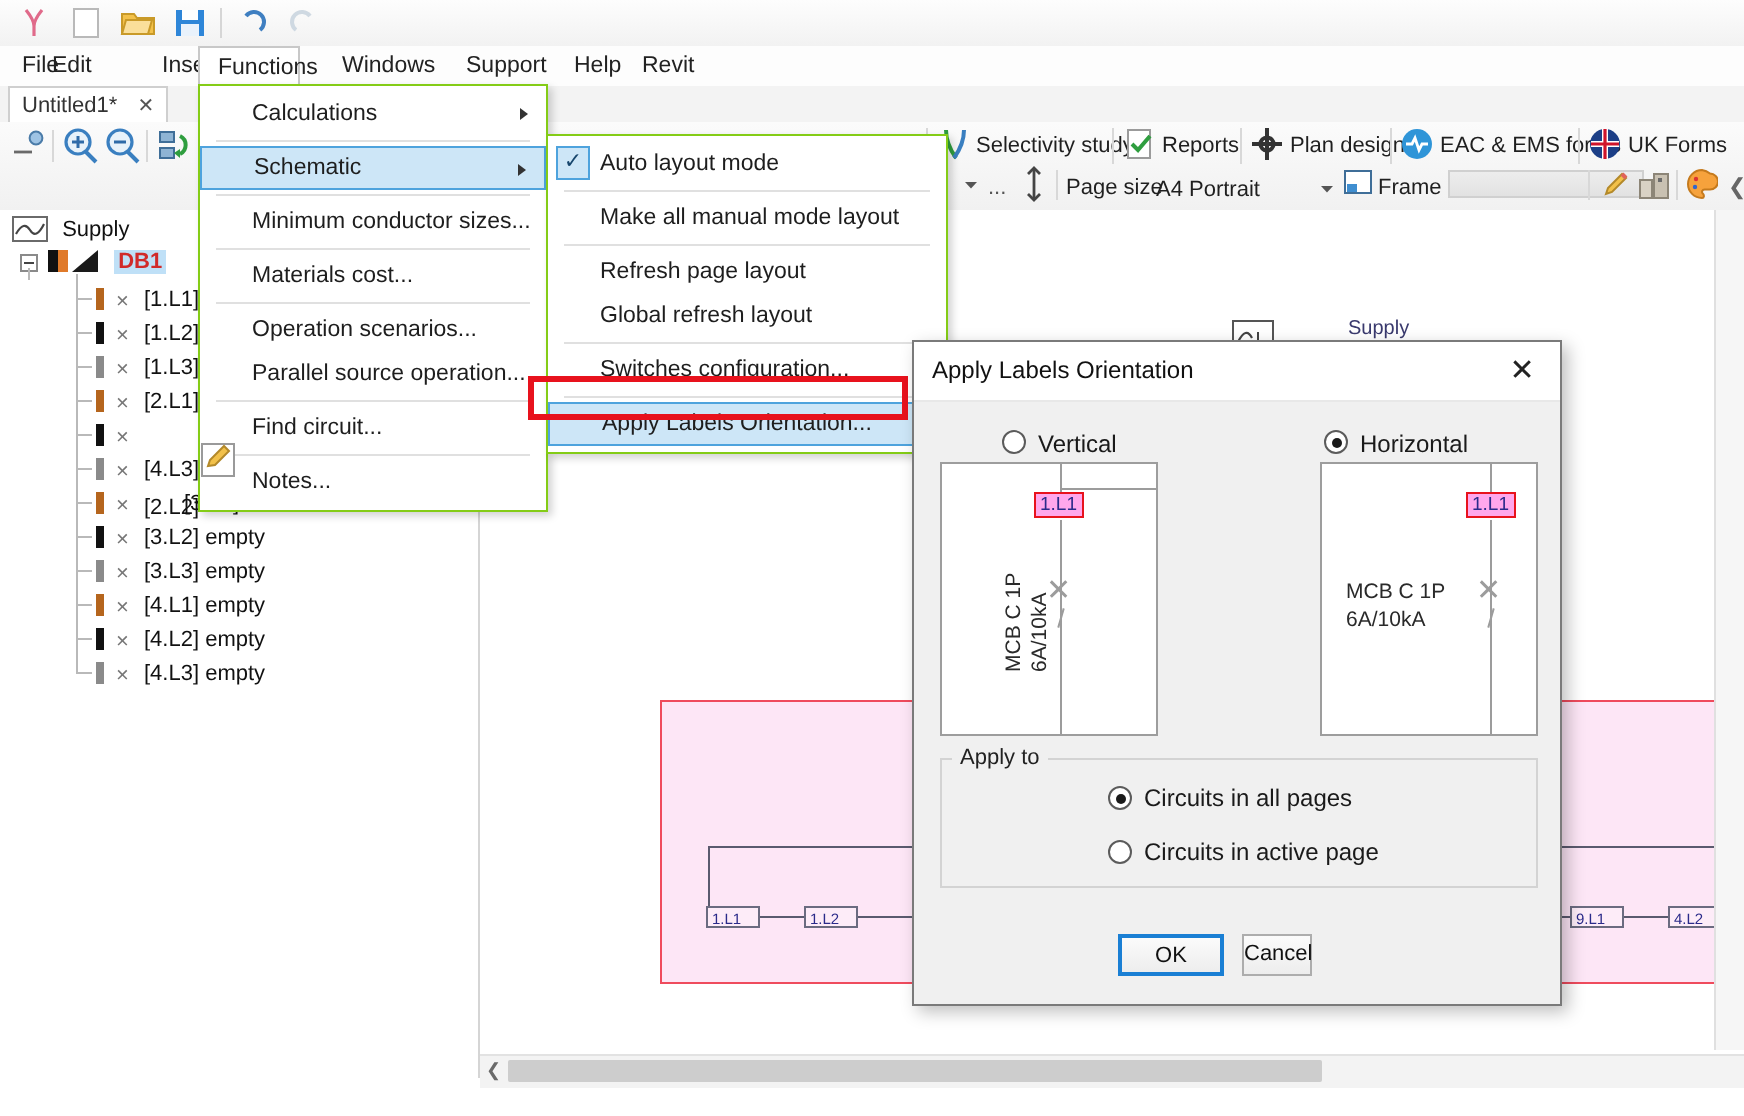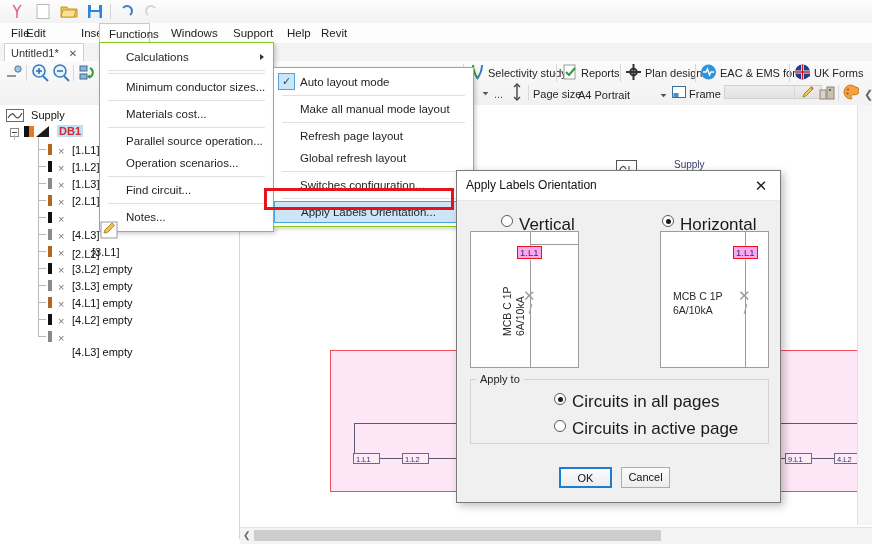--- a/index.html
+++ b/index.html
@@ -84,21 +84,21 @@
        border:1px solid #7a7a7a;box-shadow:3px 3px 8px rgba(0,0,0,.25);box-sizing:border-box;}
   .dlg-title{position:absolute;left:0;top:0;width:100%;height:30px;background:#fff;
              border-bottom:1px solid #e8e8e8;box-sizing:border-box;}
   .dlg-title span{position:absolute;left:9px;top:7px;font-size:12px;color:#111;}
   .dlg-close{position:absolute;right:0;top:0;width:38px;height:29px;line-height:29px;
              text-align:center;font-size:15px;color:#222;cursor:default;}
   .radio{position:absolute;width:12px;height:12px;border:1px solid #5b5b5b;border-radius:50%;
          background:#fff;box-sizing:border-box;}
   .radio.on::after{content:"";position:absolute;left:2.5px;top:2.5px;width:5px;height:5px;
                    border-radius:50%;background:#1a1a1a;}
-  .rlabel{position:absolute;font-size:17px;color:#1a1a1a;}
+  .rlabel{position:absolute;font-size:12px;color:#1a1a1a;}
   .preview{position:absolute;background:#fff;border:1px solid #9d9d9d;box-sizing:border-box;overflow:hidden;}
   .pv-line{position:absolute;background:#9c9c9c;}
   .pv-tag{position:absolute;background:#ffa7ec;border:1px solid #e8121d;color:#2b2b8a;
           font-size:9.5px;line-height:11px;padding:0 2px;box-sizing:border-box;white-space:nowrap;}
   .pv-txt{position:absolute;font-size:10.5px;color:#2a2a2a;white-space:nowrap;line-height:12px;}
   .pv-txt.rot{transform:rotate(-90deg);transform-origin:left top;}
   .pv-sw{position:absolute;color:#9c9c9c;font-size:15px;line-height:15px;}
   .group{position:absolute;border:1px solid #d3d3d3;box-sizing:border-box;}
   .group-cap{position:absolute;background:#f0f0f0;padding:0 4px;font-size:11px;color:#222;}
   .btn{position:absolute;height:21px;line-height:19px;text-align:center;font-size:11px;
@@ -391,21 +391,21 @@
         <div class="tnode" style="left: 42px; top: 207px;">
           <span class="tguide" style="left: -4px; top: 7px; width: 8px; height: 1px; position: absolute;"></span>
           <span class="bar" style="left: 6px; background: rgb(17, 17, 17);"></span>
           <span class="xmark" style="left: 16px;">×</span>
           <span style="position: absolute; left: 30px; top: 0px; white-space: nowrap;">[4.L2] empty</span>
         </div>
         <div class="tnode" style="left: 42px; top: 224px;">
           <span class="tguide" style="left: -4px; top: 7px; width: 8px; height: 1px; position: absolute;"></span>
           <span class="bar" style="left: 6px; background: rgb(138, 138, 138);"></span>
           <span class="xmark" style="left: 16px;">×</span>
-          <span style="position: absolute; left: 30px; top: 15px; white-space: nowrap;">[4.L3] empty</span>
+          <span style="position: absolute; left: 30px; top: 0px; white-space: nowrap;">[4.L3] empty</span>
         </div>
         <div class="tguide" style="left: 38px; top: 32px; width: 1px; height: 199px;"></div>
         <div class="tguide" style="left: 14px; top: 29px; width: 1px; height: 6px;"></div>
       </div>
   </div>
 
   <div class="canvas">
     <div class="supply-sym" style="left:376px;top:55px;">
       <svg width="17" height="13" viewBox="0 0 17 13">
           <path d="M2 10 Q6 2 9 8" stroke="#444" fill="none" stroke-width="1.1"></path>
@@ -427,34 +427,38 @@
   <div class="hscroll"></div>
   <div class="harrow">❮</div>
   <div class="hthumb"></div>
 
   <div class="dd" style="left:99px;top:42px;width:175px;padding:3px 0;">
     <div class="dd-row">
       <span>Calculations</span>
       <span class="arrow"></span>
     </div>
     <div class="dd-sep"></div>
+    <div class="dd-row sel">
+      <span>Schematic</span>
+      <span class="arrow"></span>
+    </div>
     <div class="dd-sep"></div>
     <div class="dd-row">
       <span>Minimum conductor sizes...</span>
     </div>
     <div class="dd-sep"></div>
     <div class="dd-row">
       <span>Materials cost...</span>
     </div>
     <div class="dd-sep"></div>
     <div class="dd-row">
+      <span>Operation scenarios...</span>
+    </div>
+    <div class="dd-row">
       <span>Parallel source operation...</span>
-    </div>
-    <div class="dd-row">
-      <span>Operation scenarios...</span>
     </div>
     <div class="dd-sep"></div>
     <div class="dd-row">
       <span>Find circuit...</span>
     </div>
     <div class="dd-sep"></div>
     <div class="dd-row">
       <span>Notes...</span>
     </div>
   </div>
@@ -529,16 +533,16 @@
     <div class="group" style="left:13px;top:208px;width:299px;height:65px;"></div>
     <div class="group-cap" style="left:19px;top:202px;">Apply to</div>
 
     <div class="radio on" style="left:97px;top:222px;"></div>
     <div class="rlabel" style="left:115px;top:221px;">Circuits in all pages</div>
 
     <div class="radio" style="left:97px;top:249px;"></div>
     <div class="rlabel" style="left:115px;top:248px;">Circuits in active page</div>
 
     <div class="btn def" style="left:102px;top:296px;width:53px;">OK</div>
-    <div class="btn" style="left:164px;top:296px;width:49px;">Cancel</div>
+    <div class="btn" style="left:164px;top:296px;width:35px;">Cancel</div>
   </div>
 
 </div>
 
 </body></html>

